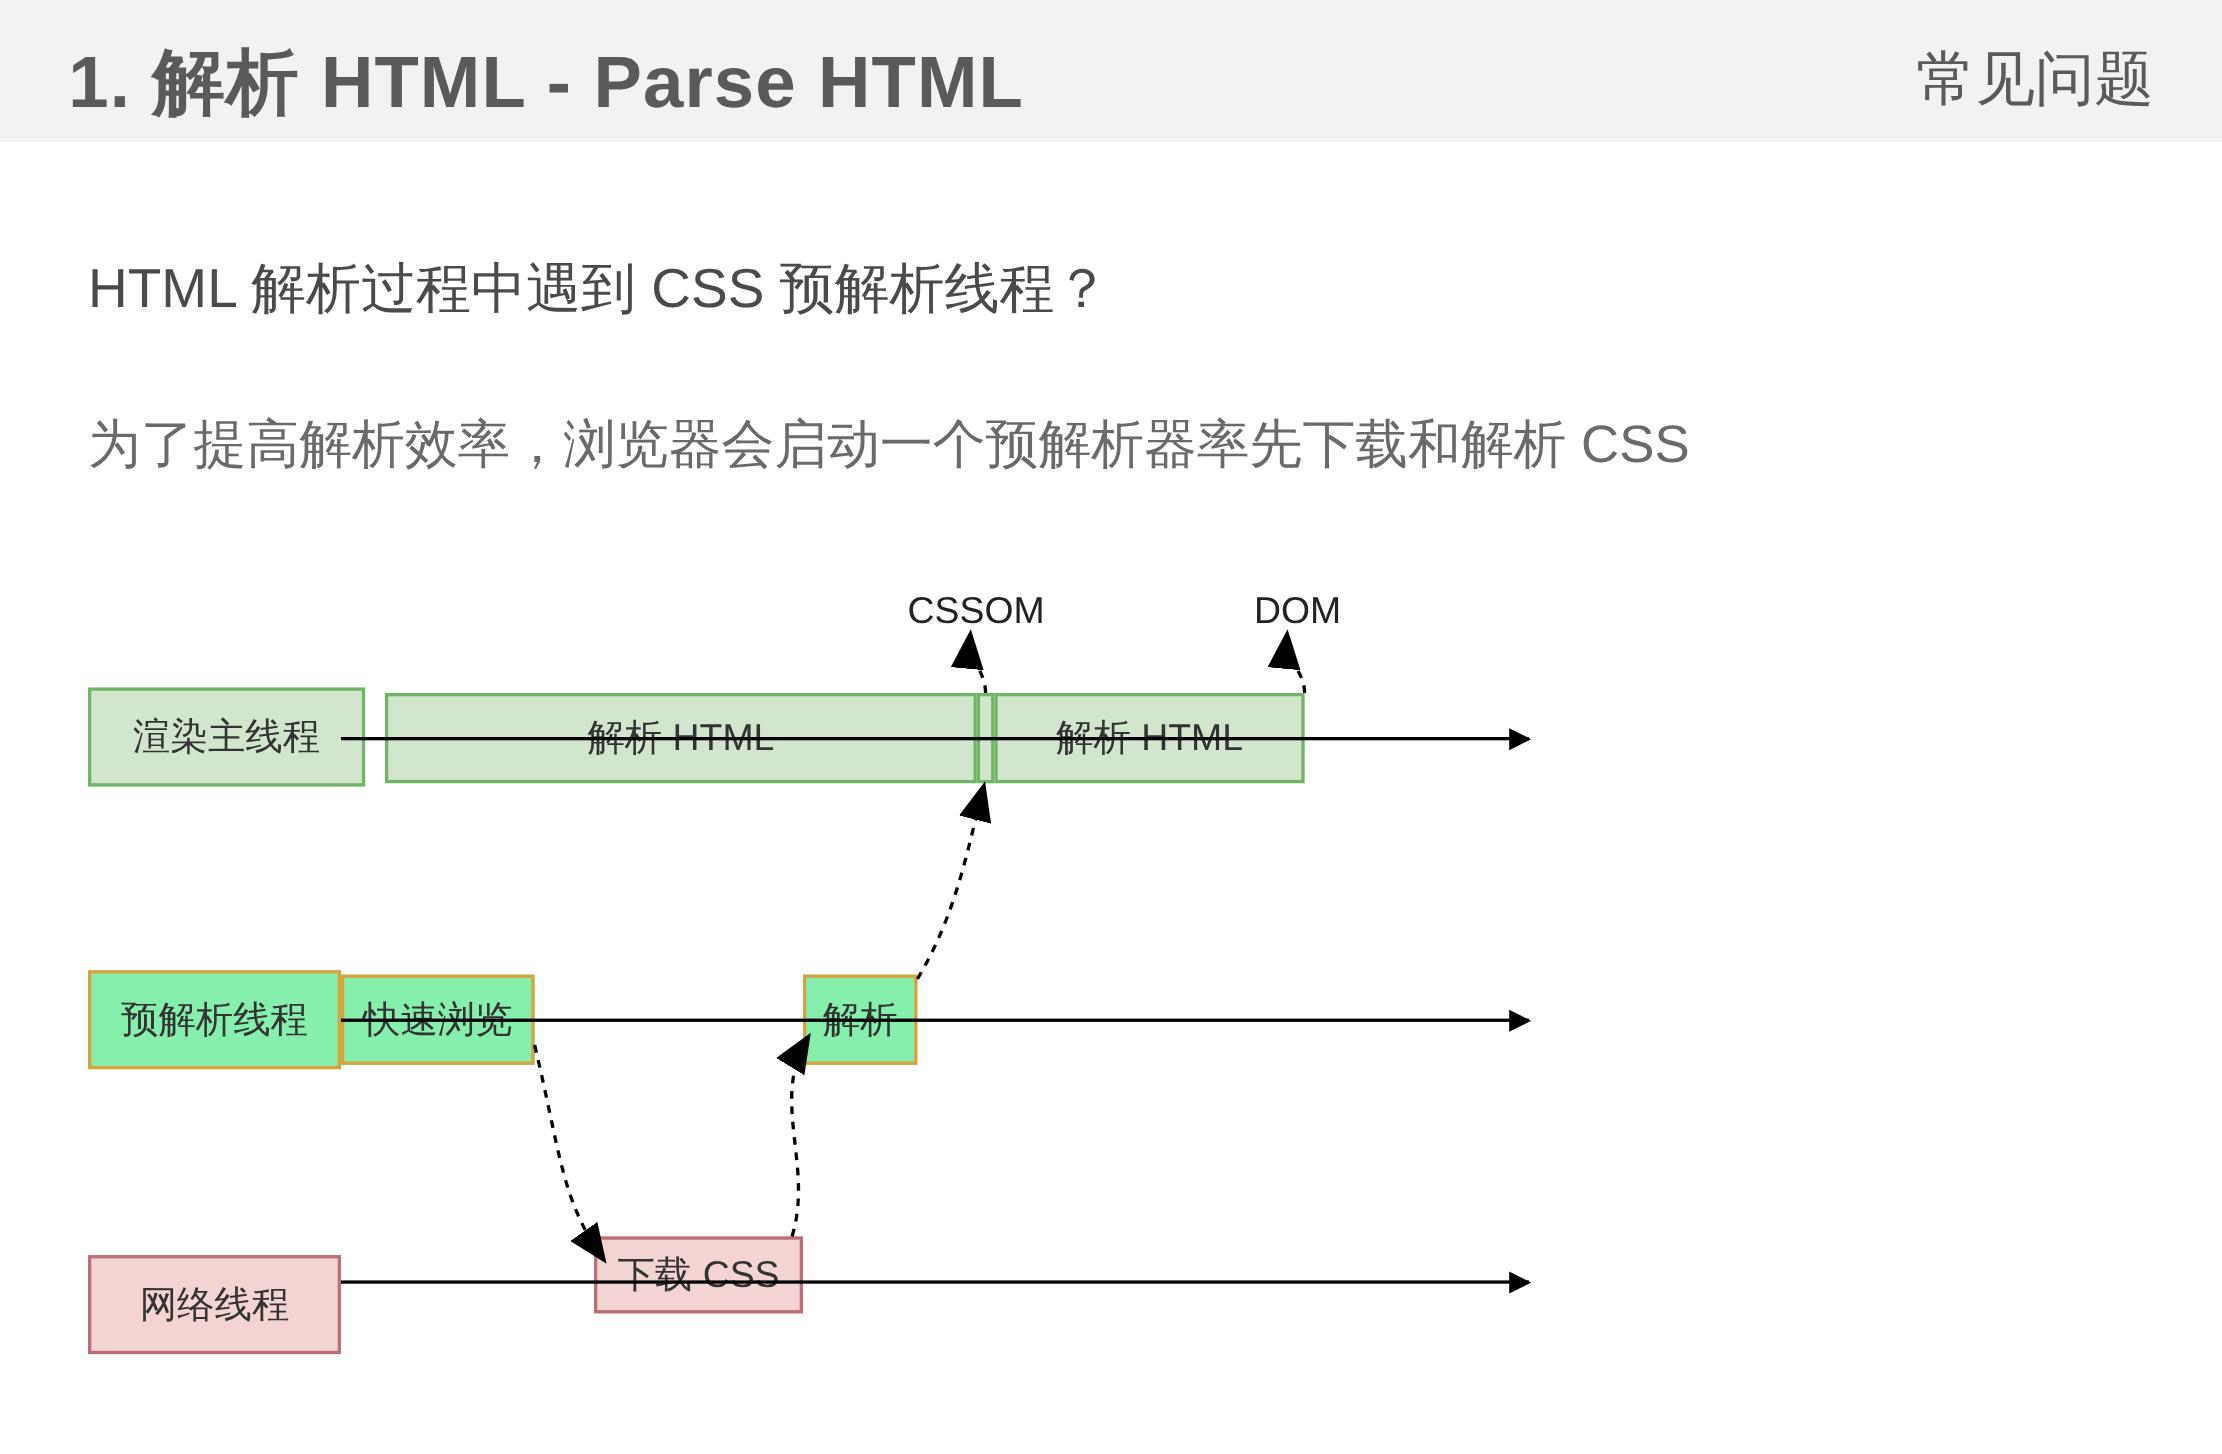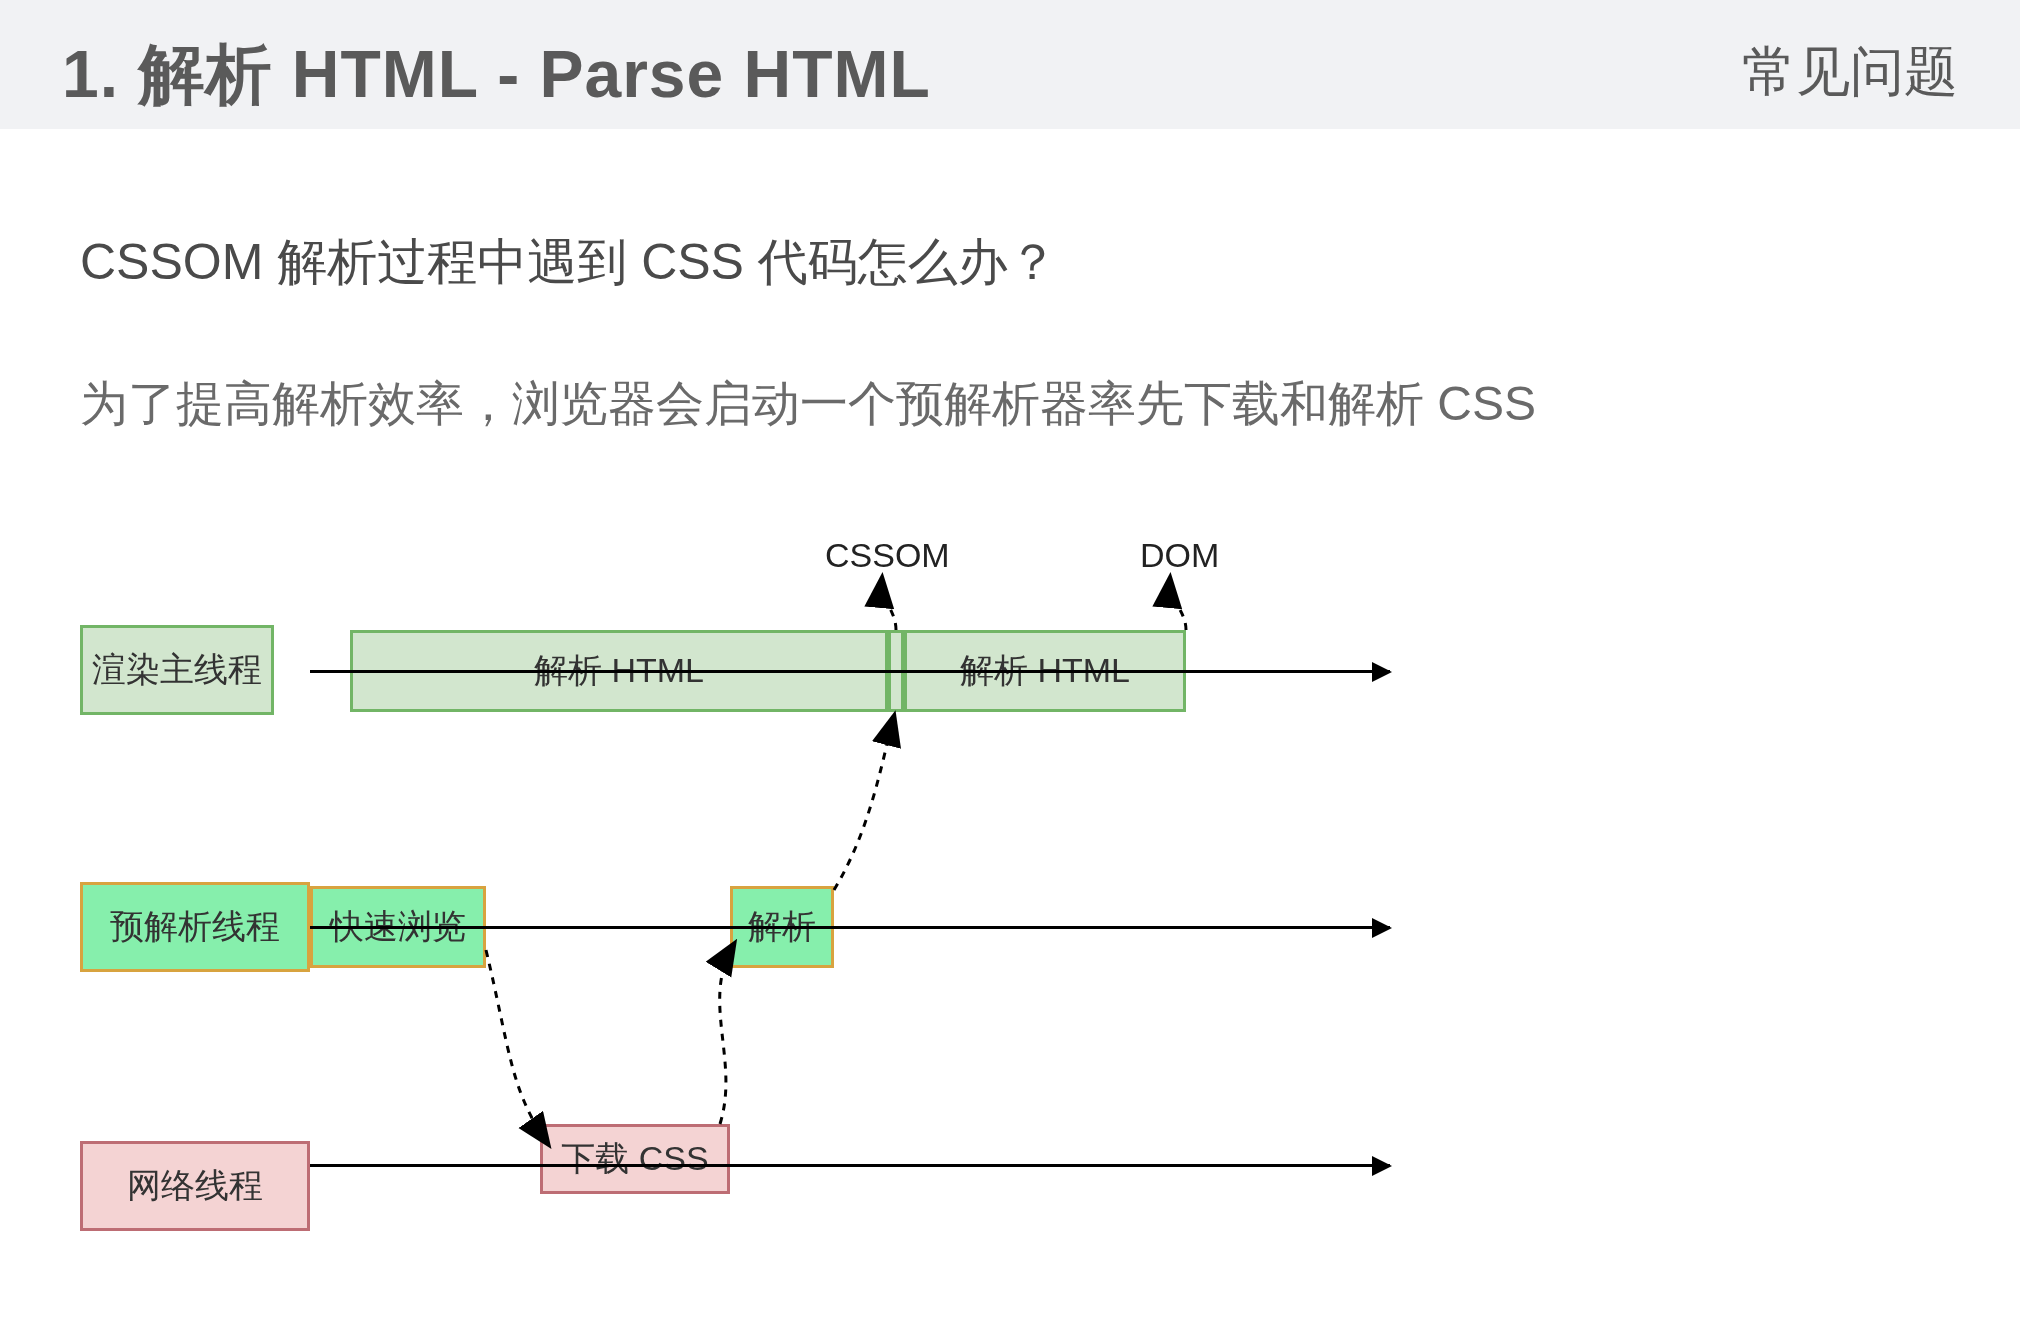--- a/index.html
+++ b/index.html
@@ -24,30 +24,30 @@
 </head>
 <body>
 
 <div class="page">
   <div class="header">
     <div class="title">1. 解析 HTML - Parse HTML</div>
     <div class="faq">常见问题</div>
   </div>
 
   <div class="body">
-    <div class="q">CSSOM  解析过程中遇到  CSS  代码怎么办？</div>
+    <div class="q">HTML  解析过程中遇到  CSS  预解析线程？</div>
     <div class="a">为了提高解析效率，浏览器会启动一个预解析器率先下载和解析  CSS</div>
   </div>
 
   <div class="diagram">
 
     <div class="chip" style="left:745px;top:6px;">CSSOM</div>
     <div class="chip" style="left:1060px;top:6px;">DOM</div>
 
-    <div class="lane-label green" style="left:0;top:95px;width:194px;height:90px;">渲染主线程</div>
+    <div class="lane-label green" style="left:0;top:95px;width:252px;height:90px;">渲染主线程</div>
     <div class="box green" style="left:270px;top:100px;width:538px;height:82px;">解析 HTML</div>
     <div class="box green" style="left:808px;top:100px;width:16px;height:82px;"></div>
     <div class="box green" style="left:824px;top:100px;width:282px;height:82px;">解析 HTML</div>
     <div class="timeline" style="left:230px;top:140px;width:1080px;"></div>
 
     <div class="lane-label orange" style="left:0;top:352px;width:230px;height:90px;">预解析线程</div>
     <div class="box orange" style="left:230px;top:356px;width:176px;height:82px;">快速浏览</div>
     <div class="box orange" style="left:650px;top:356px;width:104px;height:82px;">解析</div>
     <div class="timeline" style="left:230px;top:396px;width:1080px;"></div>
 

